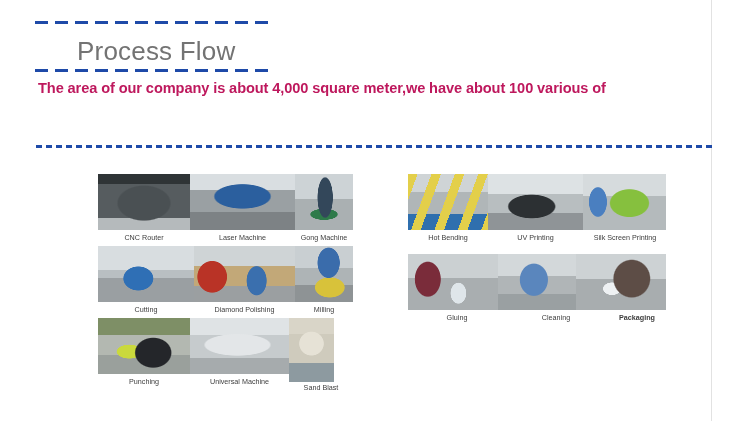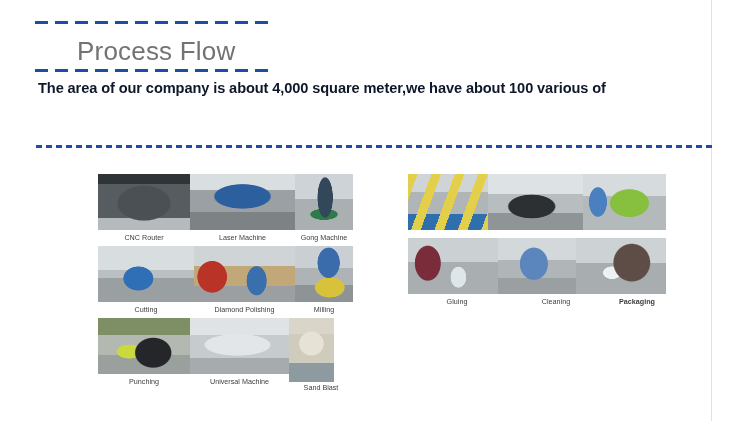--- a/index.html
+++ b/index.html
@@ -29,21 +29,21 @@
   }
   .title{
     position:absolute;left:77px;top:36px;
     font-size:26px;color:#737373;letter-spacing:.2px;
     font-family:"Liberation Sans", sans-serif;
     white-space:nowrap;
   }
 
   .body-text{
     position:absolute;left:38px;top:78px;width:690px;
-    font-size:14.6px;line-height:20px;font-weight:bold;color:#0f172a;
+    font-size:14.6px;line-height:20px;font-weight:bold;color:#be185d;
     letter-spacing:-.1px;
   }
   .body-text span{display:block;white-space:nowrap;}
 
   .dash-bottom{
     position:absolute;left:36px;top:145px;width:676px;height:3px;
     background:repeating-linear-gradient(to right,#1e4aa8 0 6px,transparent 6px 10px);
   }
 
   
@@ -223,20 +223,25 @@
         <div class="thumb" style="width:80px;height:56px;">
           <div class="ph p-hotbend"></div>
         </div>
         <div class="thumb" style="width:95px;height:56px;">
           <div class="ph p-uv"></div>
         </div>
         <div class="thumb" style="width:83px;height:56px;">
           <div class="ph p-silk"></div>
         </div>
       </div>
+      <div class="caps">
+        <div class="cap" style="left:0;width:80px;">Hot Bending</div>
+        <div class="cap" style="left:80px;width:95px;">UV Printing</div>
+        <div class="cap" style="left:171px;width:92px;">Silk Screen Printing</div>
+      </div>
     </div>
 
     <div class="row" style="margin-top:8px;">
       <div class="row-imgs">
         <div class="thumb" style="width:90px;height:56px;">
           <div class="ph p-gluing"></div>
         </div>
         <div class="thumb" style="width:78px;height:56px;">
           <div class="ph p-clean"></div>
         </div>

